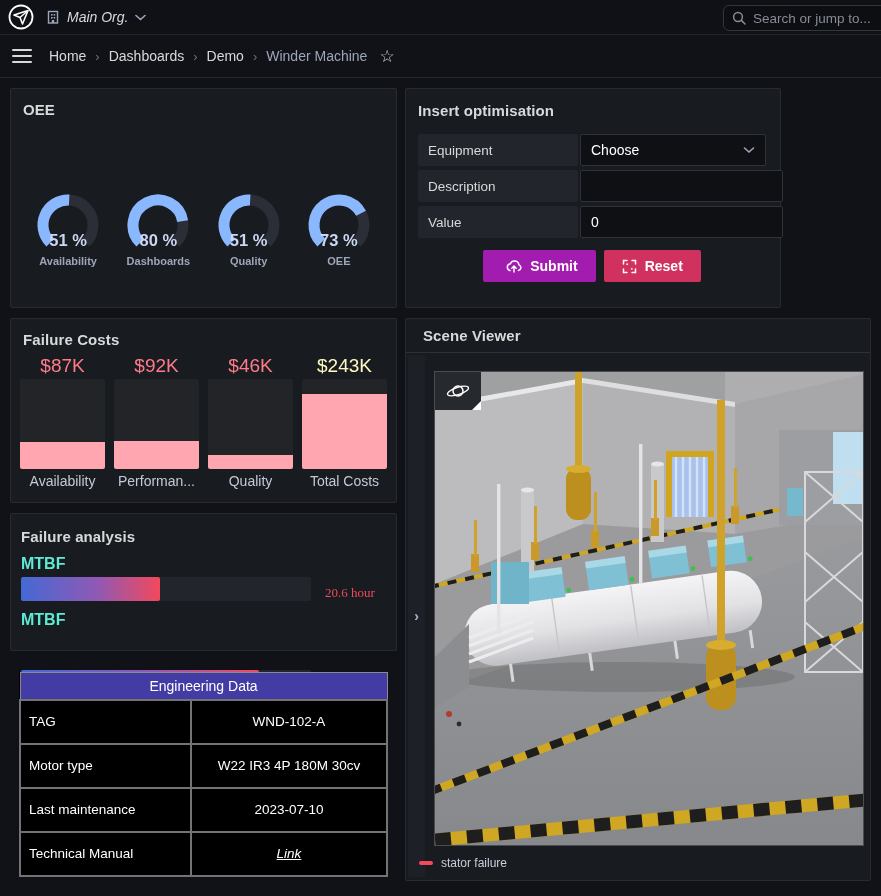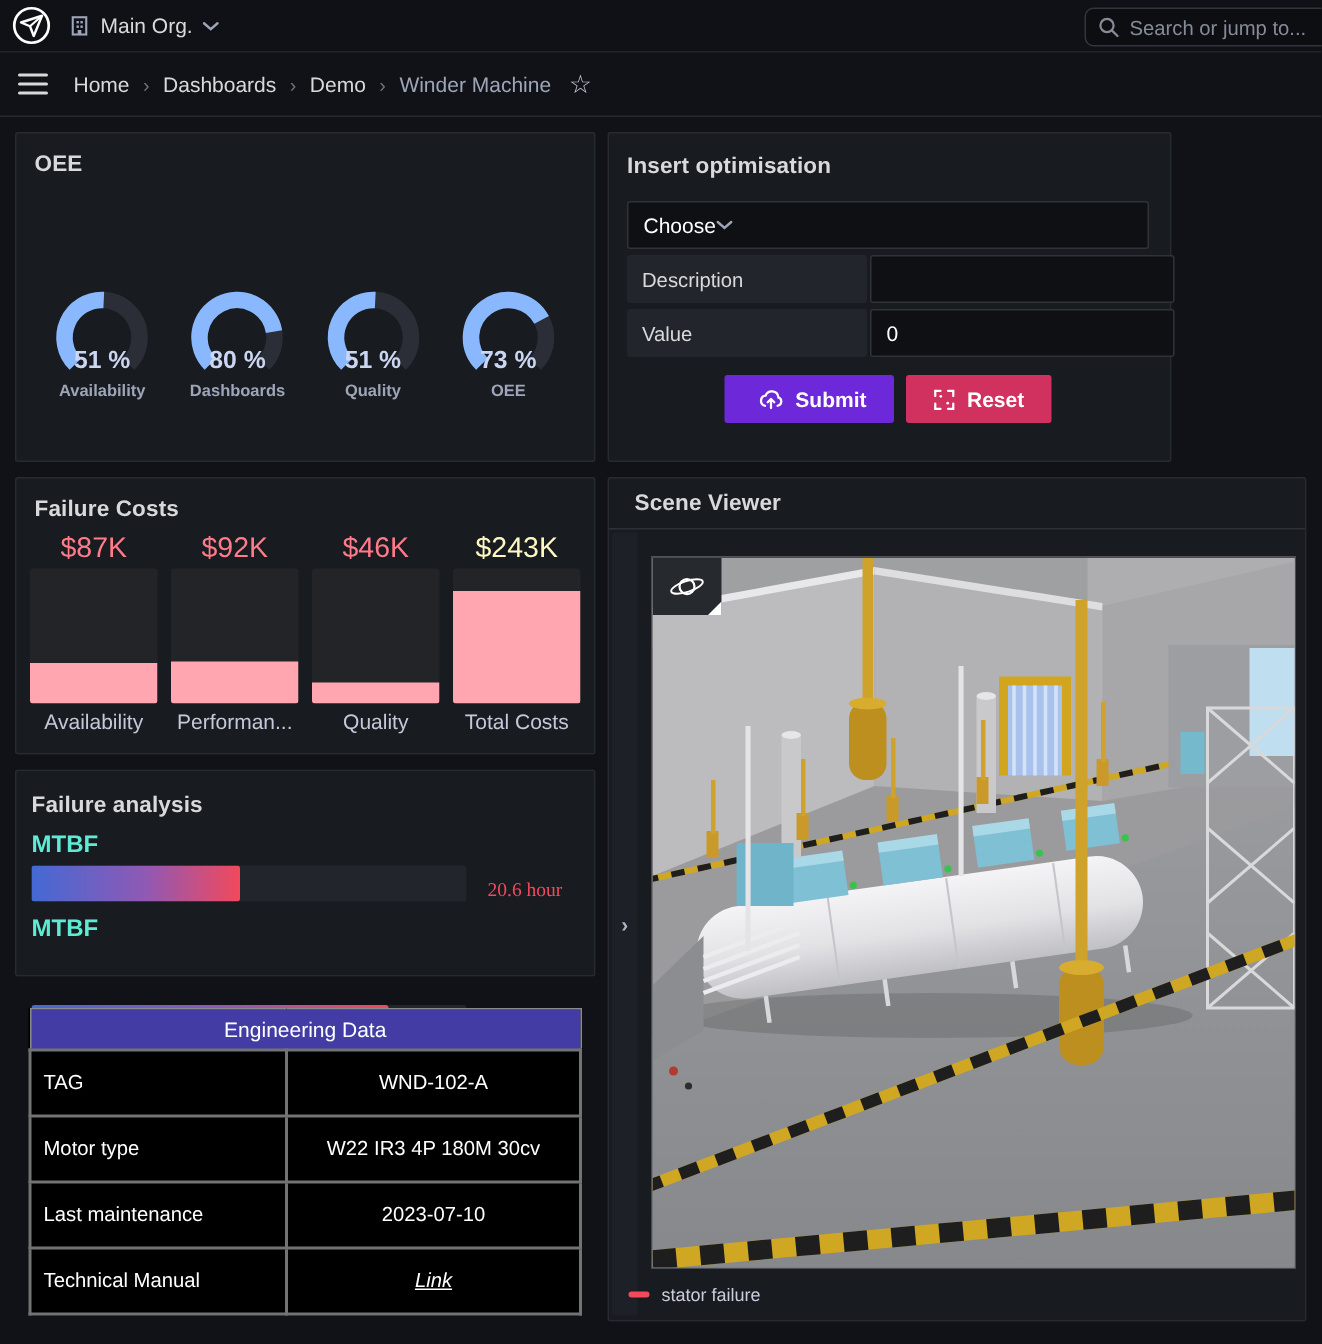--- a/index.html
+++ b/index.html
@@ -3,21 +3,21 @@
 <meta charset="utf-8">
 <style>
   * { margin:0; padding:0; box-sizing:border-box; }
   html,body { width:881px; height:896px; overflow:hidden; }
   body { font-family:"Liberation Sans","DejaVu Sans",sans-serif; background:#111217; color:#D8D9DA; }
   .app { position:relative; width:881px; height:896px; }
 
   
   .org-bar { position:relative; height:35px; background:#101116; border-bottom:1px solid rgba(204,204,220,.10); display:flex; align-items:center; }
   .logo { width:26px; height:26px; margin-left:8px; flex:none; }
-  .org-switcher { display:flex; align-items:center; gap:7px; margin-left:12px; background:none; border:none; color:#D8D9DA; font-size:14px; font-family:inherit; cursor:pointer; }
+  .org-switcher { display:flex; align-items:center; gap:7px; margin-left:12px; background:none; border:none; color:#D8D9DA; font-size:14px; font-family:inherit; cursor:pointer;font-style:italic; }
   .search-box { position:absolute; left:723px; top:5px; width:172px; height:26px; border:1px solid #33353c; background:#0d0e12; border-radius:6px; display:flex; align-items:center; padding:0 8px; gap:7px; color:#868b98; font-size:13.5px; }
 
   
   .crumb-bar { height:43px; background:#111217; border-bottom:1px solid rgba(204,204,220,.12); display:flex; align-items:center; }
   .hamburger { margin-left:12px; width:24px; height:24px; background:none; border:none; cursor:pointer; display:flex; flex-direction:column; justify-content:center; gap:4px; }
   .hamburger i { display:block; height:2px; width:20px; background:#D8D9DA; border-radius:1px; }
   #breadcrumb { display:flex; align-items:center; gap:9px; margin-left:13px; font-size:14px; }
   .bc-item { color:#D8D9DA; cursor:pointer; }
   .bc-item.last { color:#9DA5B8; cursor:default; }
   .bc-sep { color:#6e7380; font-size:13px; }
@@ -36,21 +36,21 @@
   .gauge-value { position:absolute; left:0; right:0; bottom:-2px; text-align:center; font-size:16.5px; font-weight:700; color:#CBD7F2; }
   .gauge-label { margin-top:7px; font-size:11px; font-weight:700; color:#9DA5B8; }
 
   
   #panel-insert { left:405px; top:10px; width:376px; height:220px; padding:13px 14px 0 12px; }
   .form-rows { margin-top:15px; }
   .form-row { display:flex; height:32px; margin-bottom:4px; }
   .field-label { width:160px; flex:none; background:#22252b; border-radius:2px; display:flex; align-items:center; padding-left:10px; font-size:13.5px; color:#D8D9DA; margin-right:2px; }
   .field-box { flex:1; background:#0e1014; border:1px solid #2f3238; border-radius:2px; display:flex; align-items:center; padding:0 10px; color:#fff; font-size:14px; }
   .field-box input { flex:1; background:none; border:none; outline:none; color:#fff; font-size:14px; font-family:inherit; }
-  .select-box { justify-content:flex-start; cursor:pointer; }
+  .select-box { justify-content:space-between; cursor:pointer; }
   .btn-row { display:flex; justify-content:center; gap:8px; margin-top:12px; }
   .btn { height:32px; border:none; border-radius:2px; color:#fff; font-size:14px; font-weight:700; font-family:inherit; display:flex; align-items:center; gap:8px; padding:0 18px; cursor:pointer; }
 
   
   #panel-costs { left:10px; top:240px; width:387px; height:185px; padding:12px 9px 0 9px; }
   #panel-costs .panel-title { margin-left:3px; }
   .cost-row { display:flex; justify-content:space-between; margin-top:7px; }
   .cost-col { width:85px; display:flex; flex-direction:column; align-items:center; }
   .cost-value { font-size:19px; color:#FF7B8A; height:22px; }
   .cost-track { position:relative; width:85px; height:90px; margin-top:2px; background:#222428; border-radius:2px; overflow:hidden; }
@@ -193,20 +193,21 @@
             </div>
             <div class="gauge-label">OEE</div>
           </div>
         </div>
     </section>
 
     <section class="panel" id="panel-insert">
       <div class="panel-title">Insert optimisation</div>
       <div class="form-rows" id="form-rows">
           <div class="form-row">
+            <div class="field-label">Equipment</div>
             <div class="field-box select-box">
               <span>Choose</span>
               <span>
                 <svg width="12" height="8" viewBox="0 0 12 8">
                   <path d="M1.5 2 L6 6 L10.5 2" fill="none" stroke="#9DA5B8" stroke-width="1.6" stroke-linecap="round"></path>
                 </svg>
               </span>
             </div>
           </div>
           <div class="form-row">
@@ -216,21 +217,21 @@
             </div>
           </div>
           <div class="form-row">
             <div class="field-label">Value</div>
             <div class="field-box">
               <input type="text" value="0" style="">
             </div>
           </div>
         </div>
       <div class="btn-row">
-        <button class="btn" id="submit-btn" style="background: #6d28d9; padding-left: 23px;">
+        <button class="btn" id="submit-btn" style="background: #a21caf; padding-left: 23px;">
           <span>
             <svg width="16" height="14" viewBox="0 0 16 14">
               <path d="M4 11.5 A3.4 3.4 0 0 1 4.4 4.8 A4.4 4.4 0 0 1 12.9 5.9 A2.9 2.9 0 0 1 12.4 11.5" fill="none" stroke="#fff" stroke-width="1.5" stroke-linecap="round"></path>
               <path d="M8 13 L8 7.2 M5.8 9.2 L8 7 L10.2 9.2" fill="none" stroke="#fff" stroke-width="1.5" stroke-linecap="round" stroke-linejoin="round"></path>
             </svg>
           </span>
           <span>Submit</span>
         </button>
         <button class="btn" id="reset-btn" style="background: rgb(208, 49, 95);">
           <span>

